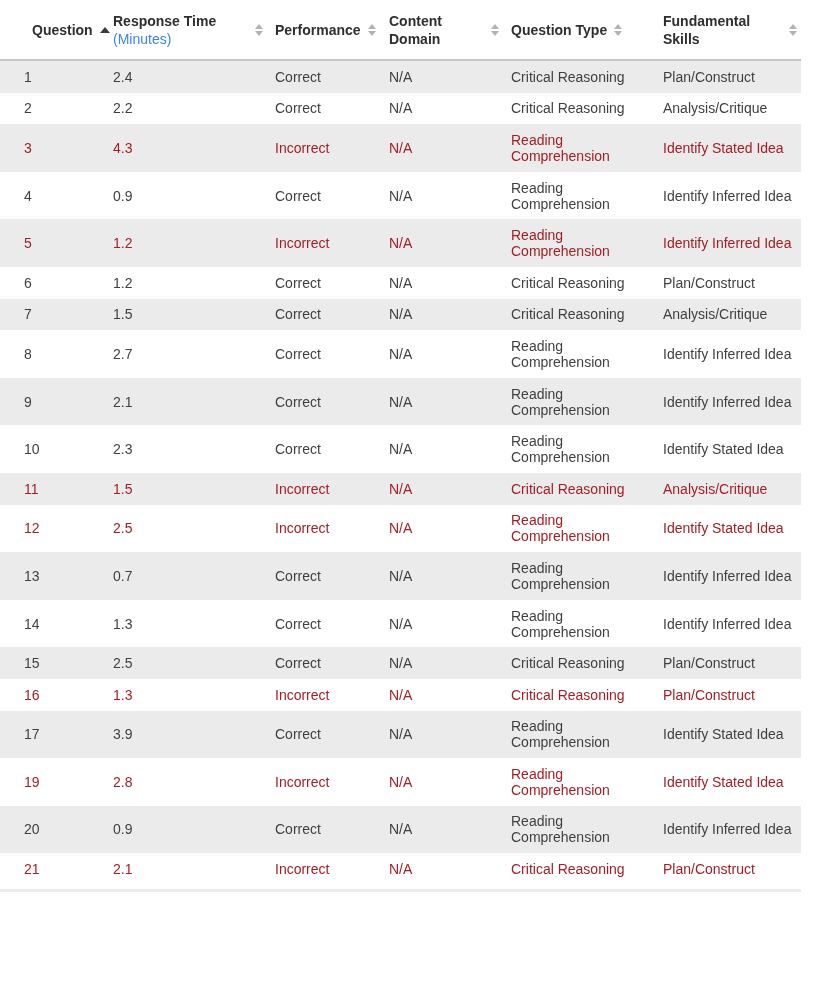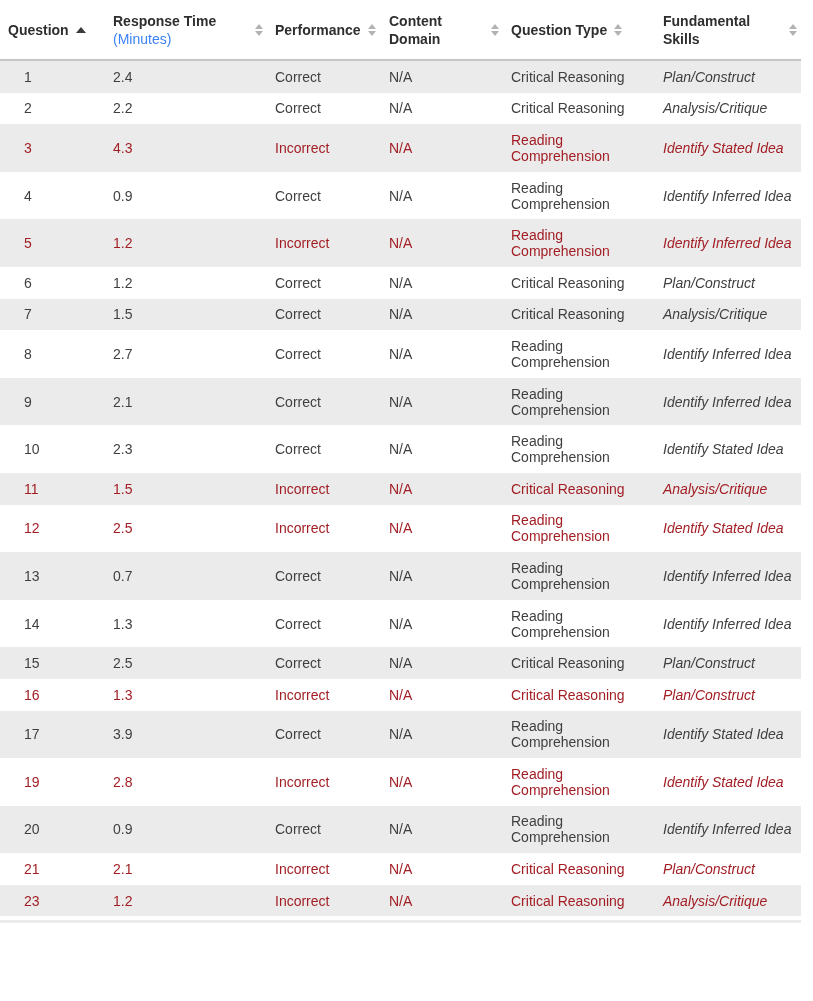--- a/index.html
+++ b/index.html
@@ -35,21 +35,21 @@
     background:#ffffff;
     border-bottom:2px solid var(--header-border);
     vertical-align:middle;
     text-align:left;
     font-size:14px;
     font-weight:bold;
     color:var(--header-text);
     padding:0 4px 0 8px;
     cursor:pointer;
   }
-  thead th:first-child{padding-left:8px;}
+  thead th:first-child{padding-left:32px;}
   .th-inner{display:flex;align-items:center;}
   .th-label{flex:0 1 auto;line-height:18px;}
   thead th:nth-child(2) .th-label{flex:1 1 auto;}
   thead th:nth-child(3) .th-main{white-space:nowrap;}
   .th-sub{display:block;font-weight:400;color:#3b82f6;}
   .sort-icon{
     display:flex;flex-direction:column;gap:2px;
     margin-left:7px;flex:0 0 auto;
   }
   .tri{width:0;height:0;display:block;border-left:4px solid transparent;border-right:4px solid transparent;}
@@ -62,21 +62,21 @@
 
   tbody td{
     font-size:14px;
     line-height:16px;
     color:var(--body-text);
     padding:7.8px 8px;
     vertical-align:middle;
     background:transparent;
   }
   tbody td:first-child{padding-left:24px;}
-  tbody td:nth-child(6){padding-right:2px;font-style:italic;}
+  tbody td:nth-child(6){padding-right:2px;}
   tbody tr:nth-child(odd){background:var(--row-alt);}
   tbody tr.row-incorrect td{color:var(--red);}
 
   .next-row-sliver{
     width:801px;height:3px;
     background:var(--row-alt);
     margin-top:4px;
   }
 </style>
 </head>
@@ -302,23 +302,15 @@
         <td>Identify Inferred Idea</td>
       </tr>
       <tr class="row-incorrect">
         <td>21</td>
         <td>2.1</td>
         <td>Incorrect</td>
         <td>N/A</td>
         <td>Critical Reasoning</td>
         <td>Plan/Construct</td>
       </tr>
-      <tr class="row-incorrect">
-        <td>23</td>
-        <td>1.2</td>
-        <td>Incorrect</td>
-        <td>N/A</td>
-        <td>Critical Reasoning</td>
-        <td>Analysis/Critique</td>
-      </tr>
     </tbody>
 </table>
 <div class="next-row-sliver"></div>
 
 </body></html>

